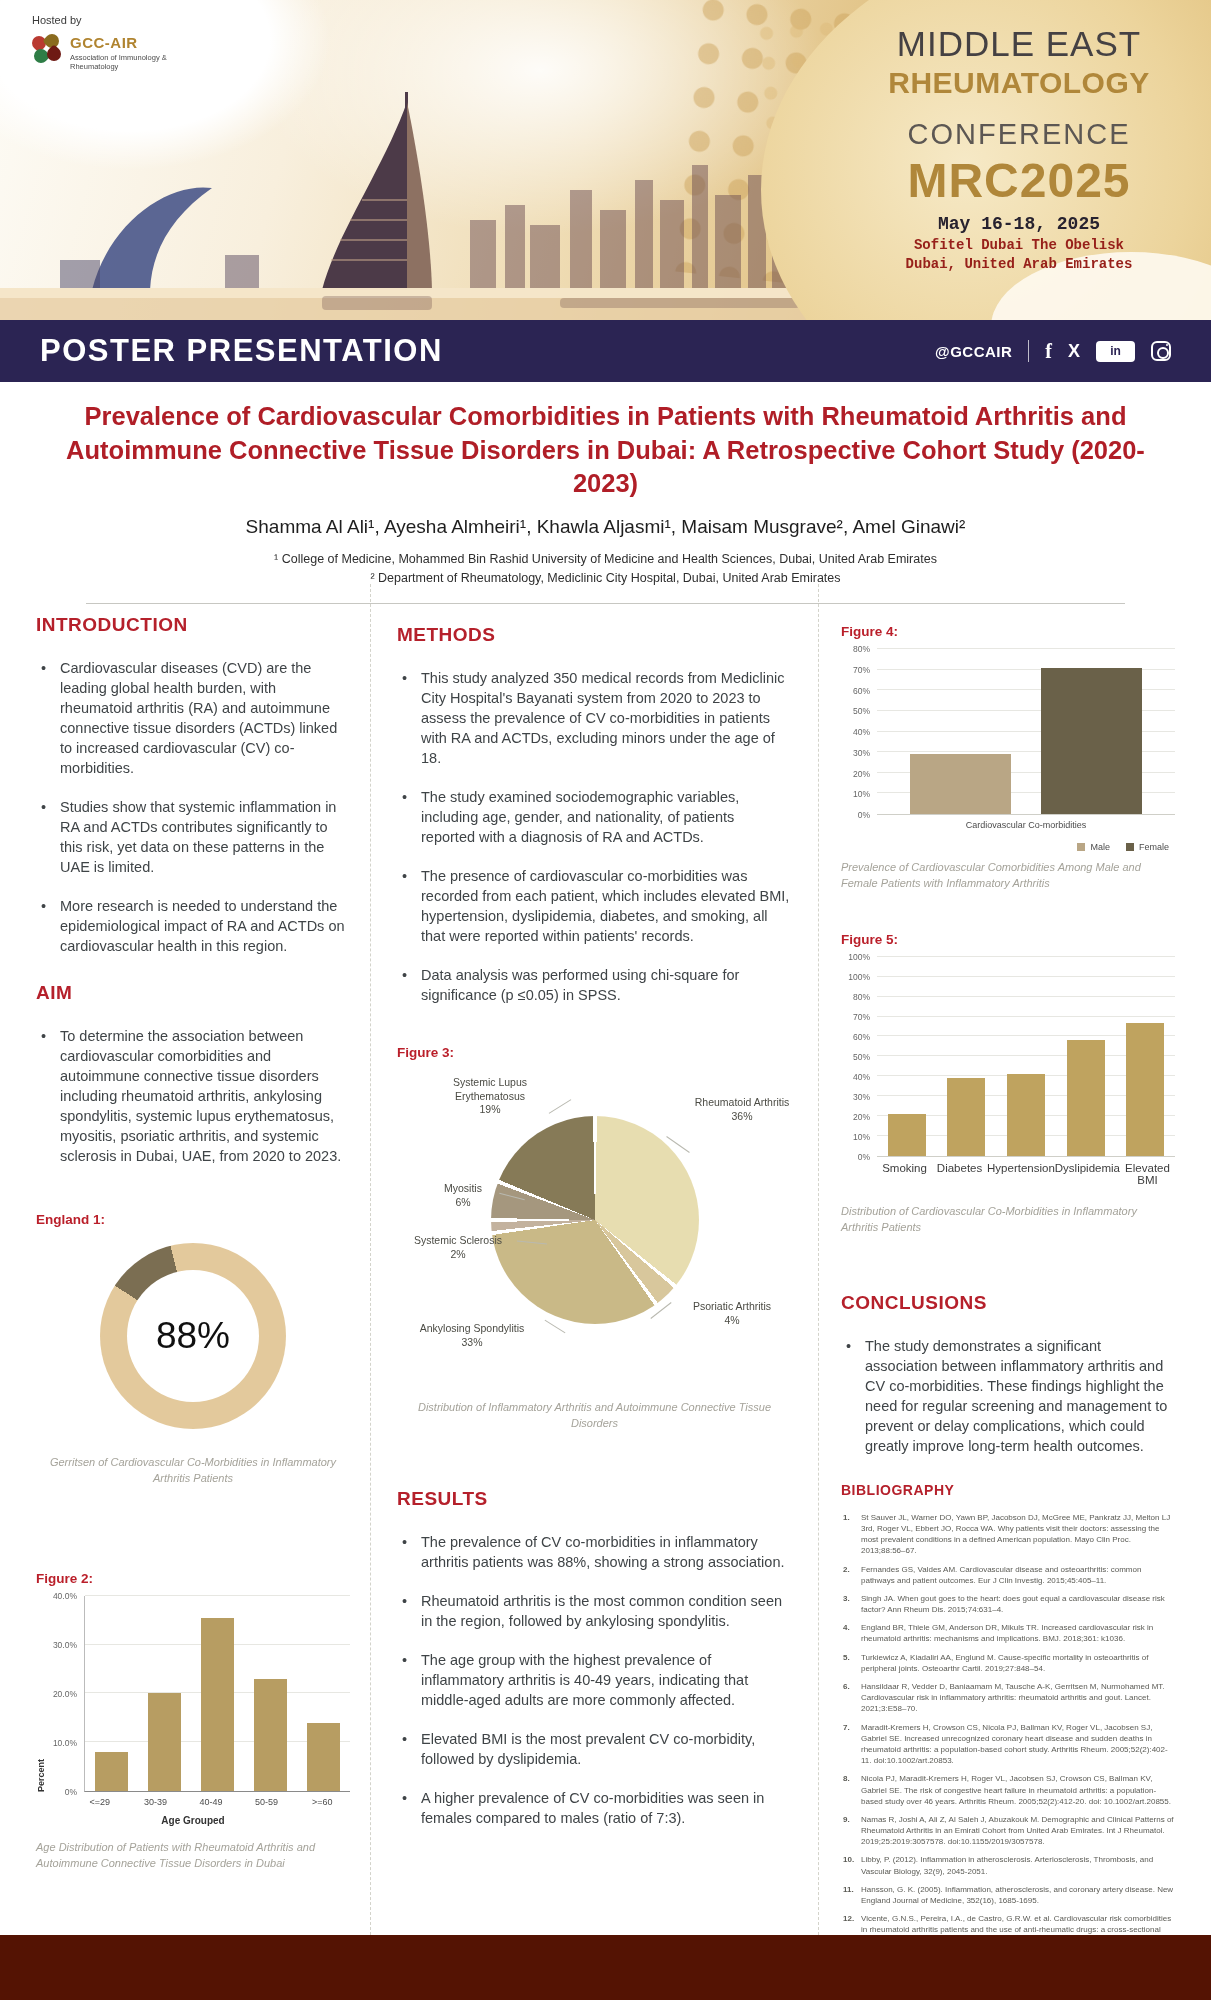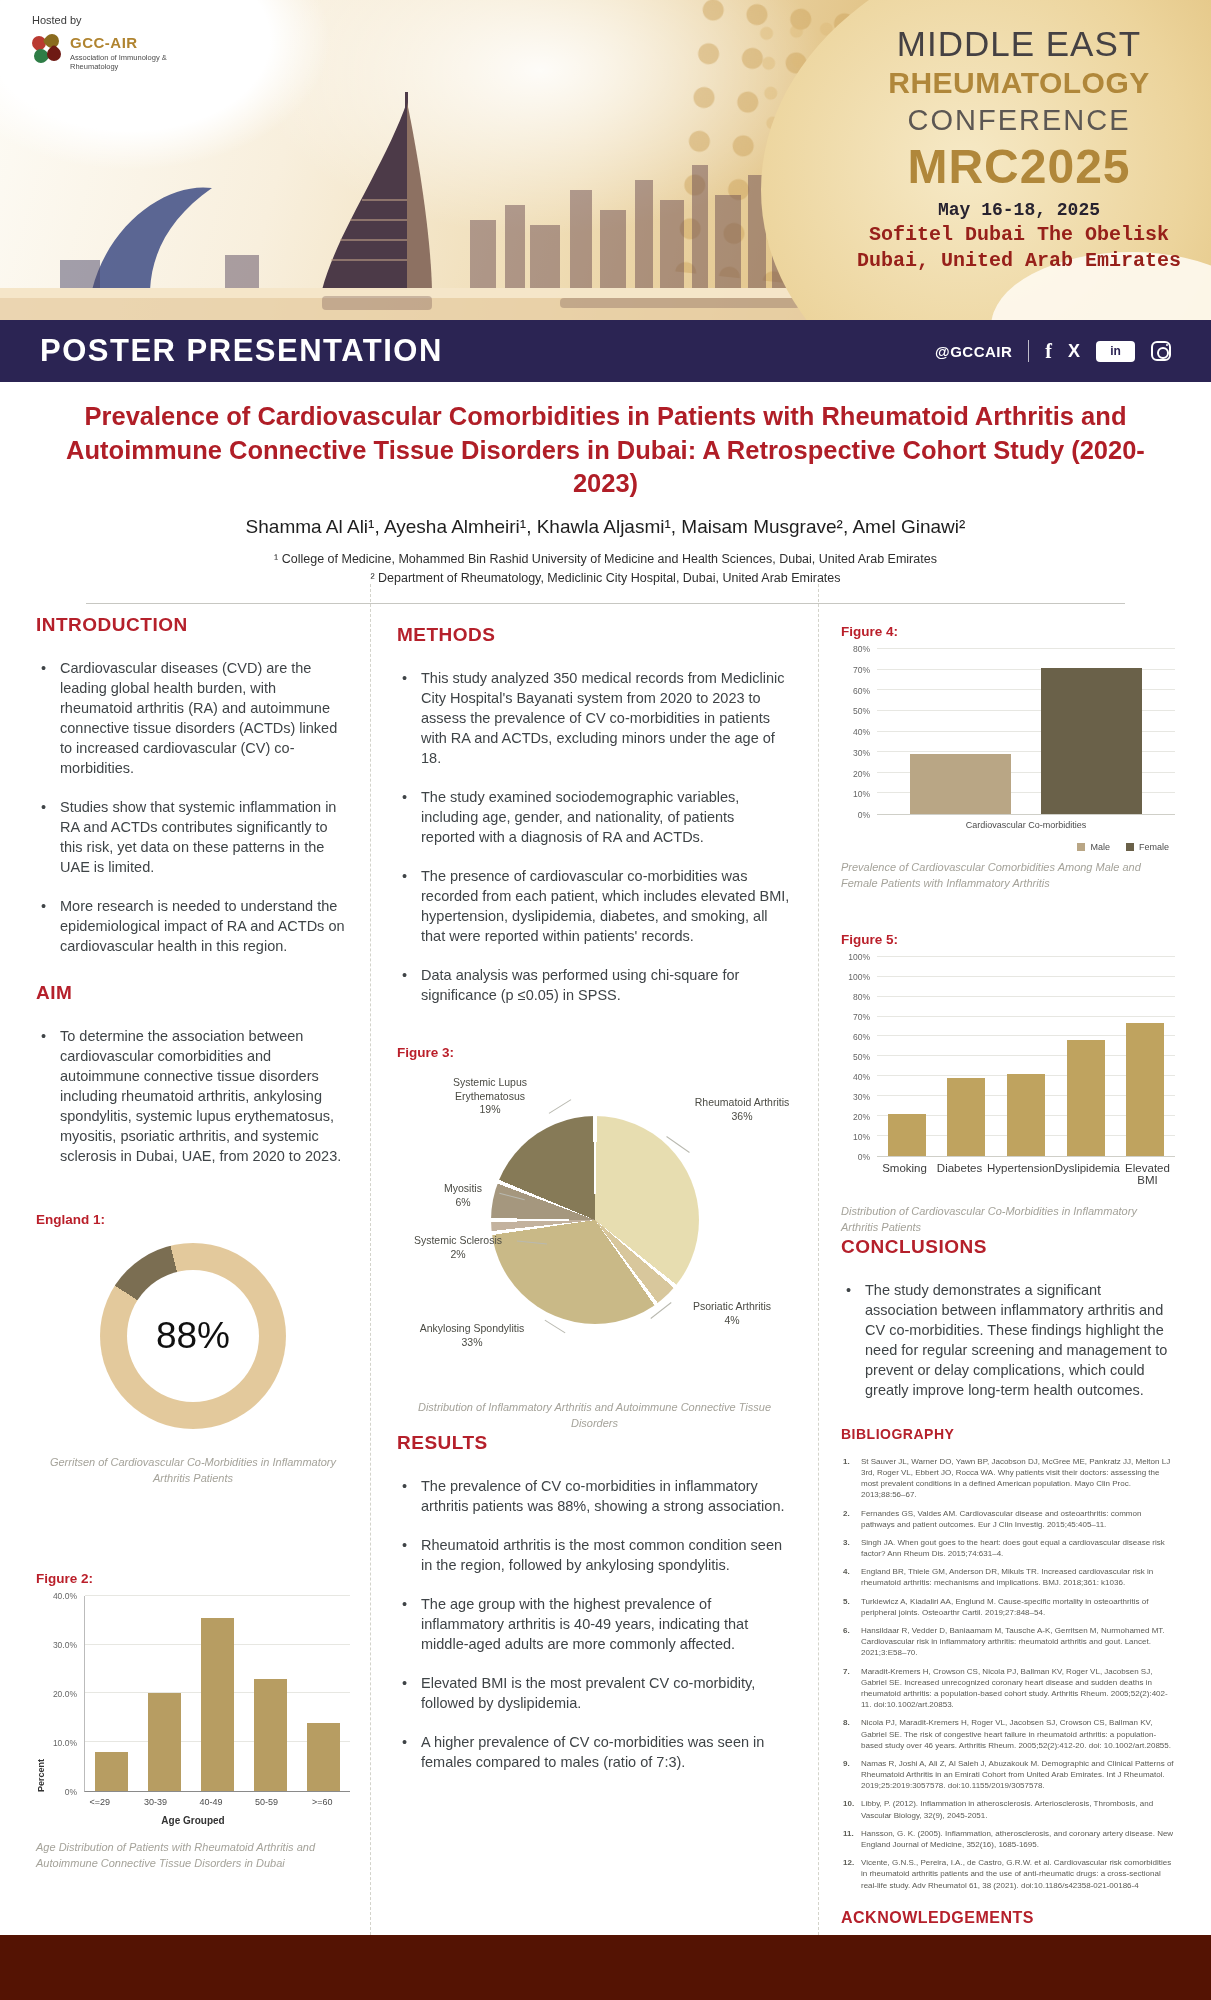--- a/index.html
+++ b/index.html
@@ -31,24 +31,24 @@
   .logo-glyph i { position: absolute; width: 14px; height: 14px; border-radius: 50% 50% 50% 4px; display: block; }
   .lg1 { left: 0; top: 2px;  background: #b93a31; transform: rotate(-45deg); }
   .lg2 { left: 13px; top: 0; background: #8a6b1f; transform: rotate(45deg);  border-radius: 50% 50% 4px 50%; }
   .lg3 { left: 2px; top: 15px; background: #2e7d46; transform: rotate(-135deg); }
   .lg4 { left: 15px; top: 13px; background: #6e1a14; transform: rotate(135deg); border-radius: 4px 50% 50% 50%; }
   .logo-text-name { font-size: 15px; font-weight: bold; color: #b08430; letter-spacing: 0.5px; }
   .logo-text-sub { font-size: 7.5px; color: #4c4c4c; line-height: 1.25; margin-top: 2px; width: 110px; }
   .conf-block { position: absolute; right: 22px; top: 24px; width: 340px; text-align: center; }
   .conf-l1 { font-size: 35px; color: #454143; letter-spacing: 1px; font-weight: 500; }
   .conf-l2 { font-size: 30px; color: #b0873a; font-weight: bold; letter-spacing: 0.5px; margin-top: 2px; }
-  .conf-l3 { font-size: 29px; color: #5c5753; letter-spacing: 2px; margin-top: 4px; text-align: center; }
+  .conf-l3 { font-size: 29px; color: #5c5753; letter-spacing: 2px; margin-top: 18px; text-align: center; }
   .conf-l4 { font-size: 48px; color: #b0873a; font-weight: bold; letter-spacing: 1px; margin-top: 2px; }
   .conf-date { font-family: "Liberation Mono", monospace; font-size: 18px; font-weight: bold; color: #27222f; margin-top: 6px; }
-  .conf-venue, .conf-city { font-family: "Liberation Mono", monospace; font-size: 20px; font-weight: bold; color: #97201a; margin-top: 3px; }
+  .conf-venue, .conf-city { font-family: "Liberation Mono", monospace; font-size: 14px; font-weight: bold; color: #97201a; margin-top: 3px; }
 
   
   .navybar { height: 62px; background: #2b2453; display: flex; align-items: center; padding: 0 40px; }
   .navybar-title { color: #fff; font-size: 31px; font-weight: bold; letter-spacing: 1.5px; flex: 1; }
   .social { display: flex; align-items: center; gap: 16px; color: #fff; }
   .social-handle { font-size: 15px; font-weight: bold; letter-spacing: 0.5px; }
   .social-sep { width: 1px; height: 22px; background: rgba(255,255,255,0.7); }
   .icon-fb { font-size: 20px; font-weight: bold; font-family: "Liberation Serif", serif; }
   .icon-x { font-size: 18px; font-weight: bold; }
   .icon-li { width: 39px; height: 21px; background: #fff; color: #2b2453; border-radius: 4px;
@@ -137,21 +137,21 @@
   .bib li { counter-increment: bib; position: relative; padding-left: 20px; margin-bottom: 7px;
     font-size: 8px; line-height: 1.4; color: #5b5b55; }
   .bib li::before { content: counter(bib) "."; position: absolute; left: 2px; top: 0; font-weight: bold; color: #5b5b55; }
   .ack-text { margin-top: 12px; font-size: 11.5px; font-style: italic; color: #8f8d84; line-height: 1.5; }
 
   
   .footerbar { position: absolute; left: 0; bottom: 0; width: 100%; height: 65px; background: #541303; }
 
   
   .mt8{margin-top:8px}.mt14{margin-top:14px}.mt18{margin-top:18px}.mt26{margin-top:26px}
-  .mt30{margin-top:30px}.mt40{margin-top:40px}.mt46{margin-top:46px}.mt56{}.mt84{margin-top:84px}
+  .mt30{margin-top:30px}.mt40{margin-top:40px}.mt46{margin-top:46px}.mt56{margin-top:56px}.mt84{margin-top:84px}
   .cap-center{text-align:center}
 </style>
 </head>
 <body>
 
 <div class="poster">
 
   <div class="header">
     <div class="fog"></div>
     <div class="dots"></div>

